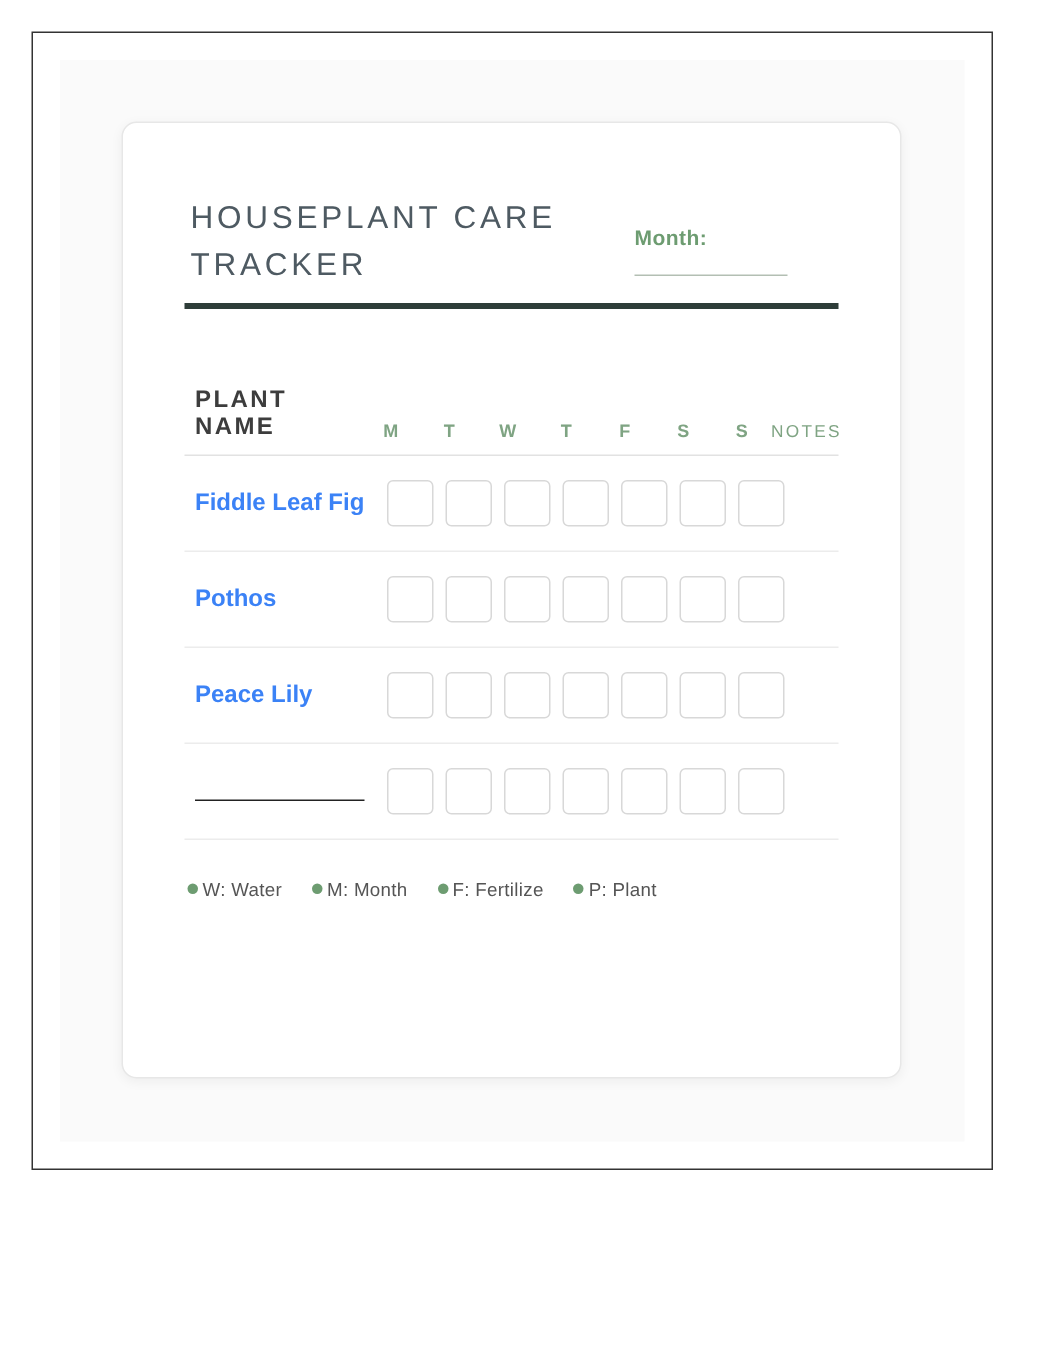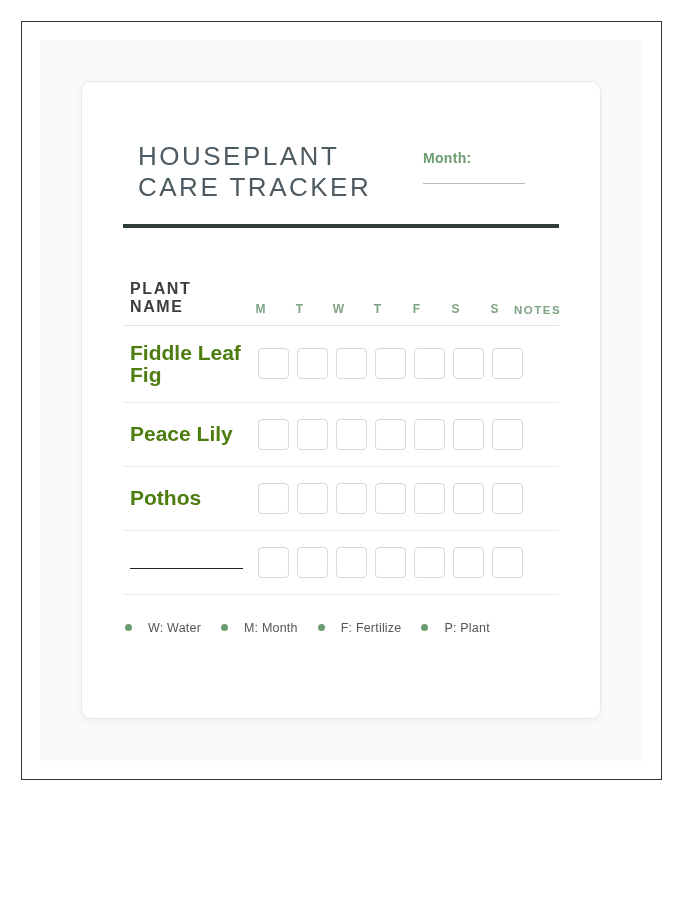--- a/index.html
+++ b/index.html
@@ -47,23 +47,23 @@
     border-radius: 10px;
     box-shadow: 0 2px 8px rgba(0,0,0,0.05);
     padding: 44px 41px 0 41px;
   }
   .card-header {
     display: flex;
     justify-content: space-between;
     align-items: flex-start;
   }
   h1.title {
-    margin: 15px;
+    margin: 4px;
     max-width: 330px;
-    font-size: 26px;
+    font-size: 21px;
     line-height: 31px;
     font-weight: 400;
     letter-spacing: 2.5px;
     color: #4e5a62;
   }
   .month-block {
     margin-top: 24px;
     margin-right: 34px;
     width: 102px;
   }
@@ -101,42 +101,42 @@
   }
   .day-header {
     text-align: center;
     font-size: 12px;
     font-weight: 700;
     color: var(--green-light);
   }
   .col-notes {
     text-align: left;
     font-size: 11.5px;
-    font-weight: 700;
+    font-weight: 400;
     letter-spacing: 1.5px;
     color: var(--green-light);
     margin-top: 15px;
   }
   .row {
     display: flex;
     align-items: center;
     padding: 16px 0;
     border-bottom: 1px solid #ececec;
   }
   .name-cell {
     width: 135px;
     box-sizing: border-box;
     padding-left: 7px;
     flex: none;
   }
   .plant-name {
-    font-size: 21px;
+    font-size: 16px;
     line-height: 21px;
     font-weight: 600;
-    color: #4d7c0f;
+    color: #3b82f6;
   }
   .write-line {
     width: 113px;
     height: 0;
     border-bottom: 1.5px solid #222222;
     margin-top: 12px;
   }
   .boxes {
     display: flex;
     gap: 8px;
@@ -156,21 +156,21 @@
   }
   .legend {
     display: flex;
     align-items: center;
     gap: 20px;
     padding: 26px 0 0 2px;
   }
   .legend-item {
     display: flex;
     align-items: center;
-    gap: 16px;
+    gap: 3px;
   }
   .legend-dot {
     width: 7px;
     height: 7px;
     border-radius: 50%;
     background: var(--green-main);
     flex: none;
   }
   .legend-label {
     font-size: 12.5px;
@@ -209,34 +209,34 @@
               <div class="checkbox"></div>
               <div class="checkbox"></div>
               <div class="checkbox"></div>
               <div class="checkbox"></div>
               <div class="checkbox"></div>
               <div class="checkbox"></div>
             </div>
             <div class="notes-cell"></div>
           </div>
           <div class="row">
+            <div class="name-cell"><span class="plant-name">Pothos</span></div>
+            <div class="boxes">
+              <div class="checkbox"></div>
+              <div class="checkbox"></div>
+              <div class="checkbox"></div>
+              <div class="checkbox"></div>
+              <div class="checkbox"></div>
+              <div class="checkbox"></div>
+              <div class="checkbox"></div>
+            </div>
+            <div class="notes-cell"></div>
+          </div>
+          <div class="row">
             <div class="name-cell"><span class="plant-name">Peace Lily</span></div>
-            <div class="boxes">
-              <div class="checkbox"></div>
-              <div class="checkbox"></div>
-              <div class="checkbox"></div>
-              <div class="checkbox"></div>
-              <div class="checkbox"></div>
-              <div class="checkbox"></div>
-              <div class="checkbox"></div>
-            </div>
-            <div class="notes-cell"></div>
-          </div>
-          <div class="row">
-            <div class="name-cell"><span class="plant-name">Pothos</span></div>
             <div class="boxes">
               <div class="checkbox"></div>
               <div class="checkbox"></div>
               <div class="checkbox"></div>
               <div class="checkbox"></div>
               <div class="checkbox"></div>
               <div class="checkbox"></div>
               <div class="checkbox"></div>
             </div>
             <div class="notes-cell"></div>

